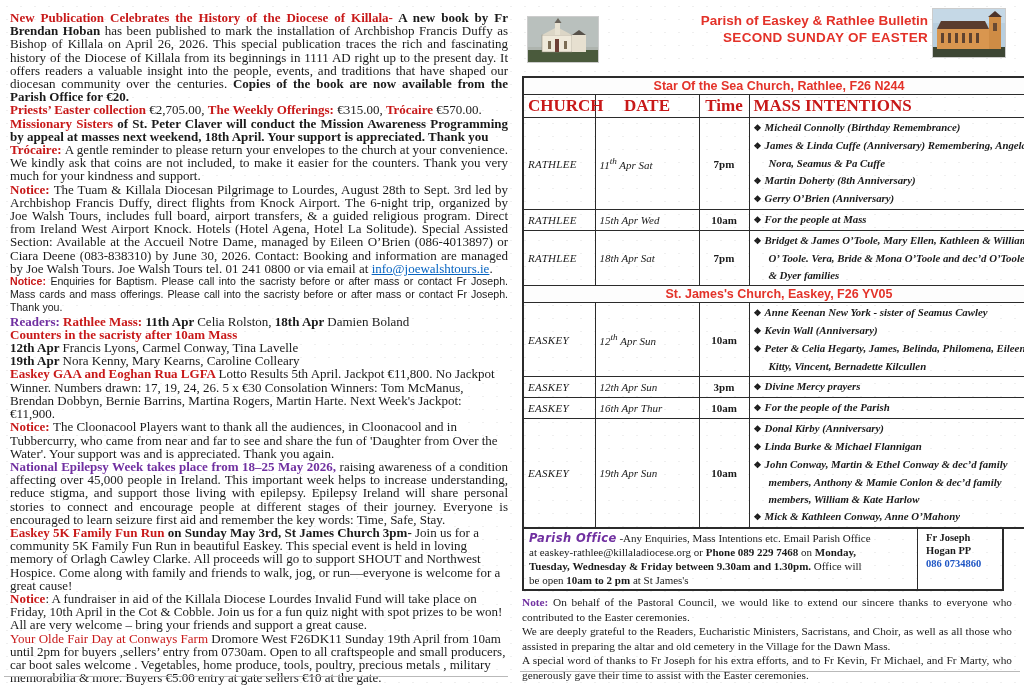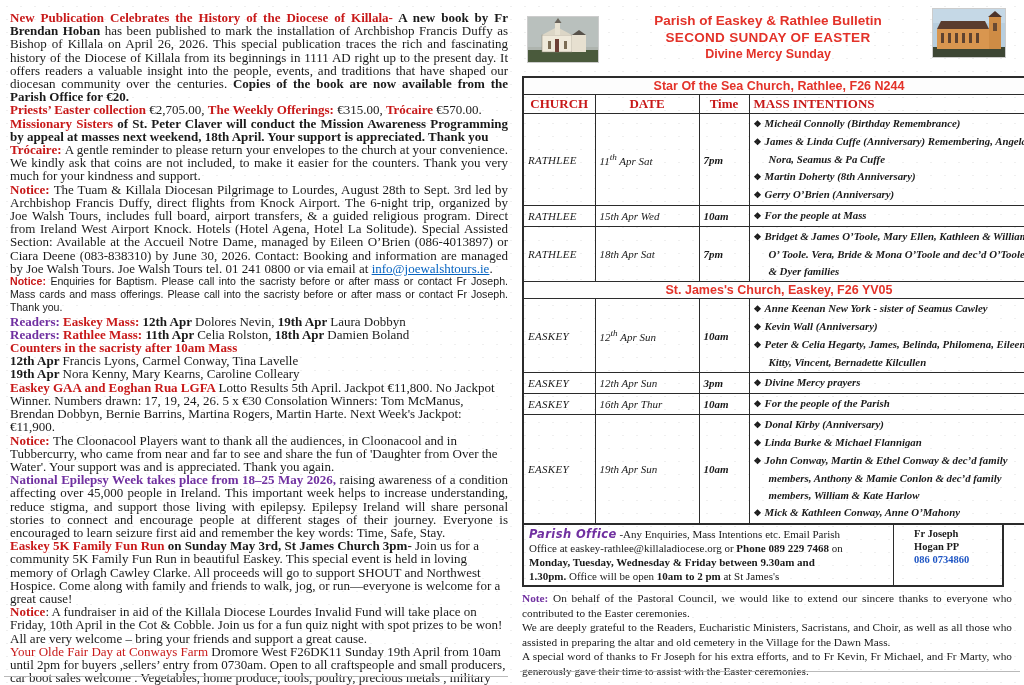--- a/index.html
+++ b/index.html
@@ -23,67 +23,66 @@
   .page-rule{position:absolute;height:0;border-top:1.5px solid #b9b9b9;}
   .rule-left{left:4px;top:676px;width:504px;}
   .rule-right{left:520px;top:671px;width:500px;}
 
   
   .right-page{position:absolute;left:522px;top:8px;width:492px;}
   .rp-header{position:relative;height:64px;}
   .church-img{position:absolute;border:1px solid #ccc;}
   .church-img.left{left:5px;top:8px;width:70px;height:45px;}
   .church-img.right{right:8px;top:0px;width:72px;height:48px;}
-  .rp-titles{position:absolute;left:80px;right:80px;top:4px;text-align:center;
+  .rp-titles{position:absolute;left:80px;right:86px;top:4px;text-align:right;
       font-family:"Liberation Sans",sans-serif;color:var(--titlered);font-weight:bold;}
   .rp-title1{font-size:13.5px;line-height:17px;}
   .rp-title2{font-size:13.5px;line-height:17px;letter-spacing:.3px;}
   .rp-title3{font-size:12.5px;line-height:16px;}
 
   table.mass{border-collapse:collapse;width:514px;margin-top:4px;
       table-layout:fixed;border:2px solid #2b2b2b;}
   table.mass td,table.mass th{border:1px solid #2b2b2b;padding:1px 4px;vertical-align:middle;}
   .section-title{background:#fdfdfd;color:var(--titlered);font-weight:bold;text-align:center;
       font-family:"Liberation Sans",sans-serif;font-size:12.5px;padding:1px 2px;}
-  .hdr{color:var(--red);font-weight:bold;font-size:13px;text-align:center;
+  .hdr{color:var(--red);font-weight:bold;font-size:17px;text-align:center;
       font-family:"Liberation Serif",serif;margin-top:28px;}
   .hdr.intent{text-align:left;}
   td.c-church{font-style:italic;font-size:11px;letter-spacing:.3px;}
   td.c-date{font-style:italic;font-size:11px;}
-  td.c-time{font-style:italic;font-weight:bold;font-size:11px;text-align:left;padding-left:8px;}
+  td.c-time{font-weight:bold;font-size:11px;text-align:center;padding-left:8px;}
   td.c-int{vertical-align:middle;padding:2px 4px;}
   .intention{font-weight:bold;font-style:italic;font-size:10.8px;line-height:17px;
       padding-left:15px;text-indent:-15px;}
   .intention .bullet{font-style:normal;font-size:9px;margin-right:3px;}
 
   .office-box{display:flex;width:478px;border:2px solid #2b2b2b;border-top:none;gap:39px;}
   .office-main{flex:1;padding:2px 5px;font-size:11px;line-height:14px;}
   .office-label{font-family:"DejaVu Sans",sans-serif;font-style:italic;font-weight:bold;
       color:var(--purple);font-size:11.5px;letter-spacing:.4px;}
-  .office-priest{width:68px;border-left:1.5px solid #2b2b2b;padding:2px 20px;
+  .office-priest{width:68px;border-left:1.5px solid #2b2b2b;padding:2px 8px;
       font-weight:bold;font-size:10.5px;line-height:13px;}
   .priest-phone{color:var(--phone);}
 
   .rp-notes{margin-top:4px;width:490px;}
   .note-para{margin:0;font-size:11.3px;line-height:14.6px;text-align:justify;}
 
   :root{--red:#C81919;--titlered:#E33229;--purple:#7030A0;--link:#0563C1;--phone:#1F56C4;}
 </style>
 </head>
 <body>
 
 <div class="left-page">
   <div>
       <p class="para j"><span class="seg-rb">New Publication Celebrates the History of the Diocese of Killala- </span><span class="seg-b">A new book by Fr Brendan Hoban </span><span>has been published to mark the installation of Archbishop Francis Duffy as Bishop of Killala on April 26, 2026. This special publication traces the rich and fascinating history of the Diocese of Killala from its beginnings in 1111 AD right up to the present day. It offers readers a valuable insight into the people, events, and traditions that have shaped our diocesan community over the centuries. </span><span class="seg-b">Copies of the book are now available from the Parish Office for €20.</span></p>
       <p class="para"><span class="seg-rb">Priests’ Easter collection </span><span>€2,705.00, </span><span class="seg-rb">The Weekly Offerings: </span><span>€315.00, </span><span class="seg-rb">Trócaire </span><span>€570.00.</span></p>
       <p class="para j"><span class="seg-rb">Missionary Sisters </span><span class="seg-b">of St. Peter Claver will conduct the Mission Awareness Programming by appeal at masses next weekend, 18th April. Your support is appreciated. Thank you</span></p>
       <p class="para j"><span class="seg-rb">Trócaire: </span><span>A gentle reminder to please return your envelopes to the church at your convenience. We kindly ask that coins are not included, to make it easier for the counters. Thank you very much for your kindness and support.</span></p>
       <p class="para j"><span class="seg-rb">Notice: </span><span>The Tuam &amp; Killala Diocesan Pilgrimage to Lourdes, August 28th to Sept. 3rd led by Archbishop Francis Duffy, direct flights from Knock Airport. The 6-night trip, organized by Joe Walsh Tours, includes full board, airport transfers, &amp; a guided religious program. Direct from Ireland West Airport Knock. Hotels (Hotel Agena, Hotel La Solitude). Special Assisted Section: Available at the Accueil Notre Dame, managed by Eileen O’Brien (086-4013897) or Ciara Deene (083-838310) by June 30, 2026. Contact: Booking and information are managed by Joe Walsh Tours. Joe Walsh Tours tel. 01 241 0800 or via email at </span><span class="seg-link">info@joewalshtours.ie</span><span>.</span></p>
       <p class="para j sans"><span class="seg-rb">Notice: </span><span>Enquiries for Baptism. Please call into the sacristy before or after mass or contact Fr Joseph. Mass cards and mass offerings. Please call into the sacristy before or after mass or contact Fr Joseph. Thank you.</span></p>
-      <p class="para"><span class="seg-pb">Readers: </span><span class="seg-rb">Easkey Mass: </span><span class="seg-b">12th Apr </span><span>Dolores Nevin, </span><span class="seg-b">19th Apr </span><span>Laura Dobbyn</span></p>
       <p class="para"><span class="seg-pb">Readers: </span><span class="seg-rb">Rathlee Mass: </span><span class="seg-b">11th Apr </span><span>Celia Rolston, </span><span class="seg-b">18th Apr </span><span>Damien Boland</span></p>
       <p class="para"><span class="seg-rb">Counters in the sacristy after 10am Mass</span></p>
       <p class="para"><span class="seg-b">12th Apr </span><span>Francis Lyons, Carmel Conway, Tina Lavelle</span></p>
       <p class="para"><span class="seg-b">19th Apr </span><span>Nora Kenny, Mary Kearns, Caroline Colleary</span></p>
       <p class="para"><span class="seg-rb">Easkey GAA and Eoghan Rua LGFA </span><span>Lotto Results 5th April. Jackpot €11,800. No Jackpot Winner. Numbers drawn: 17, 19, 24, 26. 5 x €30 Consolation Winners: Tom McManus, Brendan Dobbyn, Bernie Barrins, Martina Rogers, Martin Harte. Next Week's Jackpot: €11,900.</span></p>
       <p class="para"><span class="seg-rb">Notice: </span><span>The Cloonacool Players want to thank all the audiences, in Cloonacool and in Tubbercurry, who came from near and far to see and share the fun of 'Daughter from Over the Water'. Your support was and is appreciated. Thank you again.</span></p>
       <p class="para j"><span class="seg-pb">National Epilepsy Week takes place from 18–25 May 2026, </span><span>raising awareness of a condition affecting over 45,000 people in Ireland. This important week helps to increase understanding, reduce stigma, and support those living with epilepsy. Epilepsy Ireland will share personal stories to connect and encourage people at different stages of their journey. Everyone is encouraged to learn seizure first aid and remember the key words: Time, Safe, Stay.</span></p>
       <p class="para"><span class="seg-rb">Easkey 5K Family Fun Run </span><span class="seg-b">on Sunday May 3rd, St James Church 3pm- </span><span>Join us for a community 5K Family Fun Run in beautiful Easkey. This special event is held in loving memory of Orlagh Cawley Clarke. All proceeds will go to support SHOUT and Northwest Hospice. Come along with family and friends to walk, jog, or run—everyone is welcome for a great cause!</span></p>
       <p class="para"><span class="seg-rb">Notice</span><span>: A fundraiser in aid of the Killala Diocese Lourdes Invalid Fund will take place on Friday, 10th April in the Cot &amp; Cobble. Join us for a fun quiz night with spot prizes to be won! All are very welcome – bring your friends and support a great cause.</span></p>
       <p class="para"><span class="seg-r">Your Olde Fair Day at Conways Farm </span><span>Dromore West F26DK11 Sunday 19th April from 10am until 2pm for buyers ,sellers’ entry from 0730am. Open to all craftspeople and small producers, car boot sales welcome . Vegetables, home produce, tools, poultry, precious metals , military memorabilia &amp; more. Buyers €5.00 entry at gate sellers €10 at the gate.</span></p>
@@ -104,21 +103,20 @@
       <polygon points="14,18 29,10 44,18" fill="#dcd6c6"></polygon>
       <rect x="27" y="6" width="5" height="12" fill="#e8e2d2"></rect>
       <polygon points="26.5,6 33.5,6 30,1" fill="#6b655c"></polygon>
       <rect x="20" y="24" width="3" height="8" fill="#7b6c54"></rect>
       <rect x="27" y="22" width="4" height="13" fill="#6e3f35"></rect>
       <rect x="36" y="24" width="3" height="8" fill="#7b6c54"></rect>
     </svg>
     <div class="rp-titles">
       <div class="rp-title1">Parish of Easkey &amp; Rathlee Bulletin</div>
       <div class="rp-title2">SECOND SUNDAY OF EASTER</div>
-      <div class="rp-title3">Divine Mercy Sunday</div>
     </div>
     <svg class="church-img right" viewBox="0 0 72 48">
       <rect width="72" height="48" fill="#b8cede"></rect>
       <rect y="0" width="72" height="14" fill="#c5d8e6"></rect>
       <rect y="38" width="72" height="10" fill="#3d4634"></rect>
       <rect x="4" y="20" width="52" height="20" fill="#d9964f"></rect>
       <polygon points="4,20 56,20 52,12 8,12" fill="#5a3c2e"></polygon>
       <rect x="56" y="8" width="12" height="32" fill="#cf8c45"></rect>
       <polygon points="55,8 69,8 62,2" fill="#4e342a"></polygon>
       <rect x="8" y="24" width="3" height="10" fill="#5f4330"></rect>

